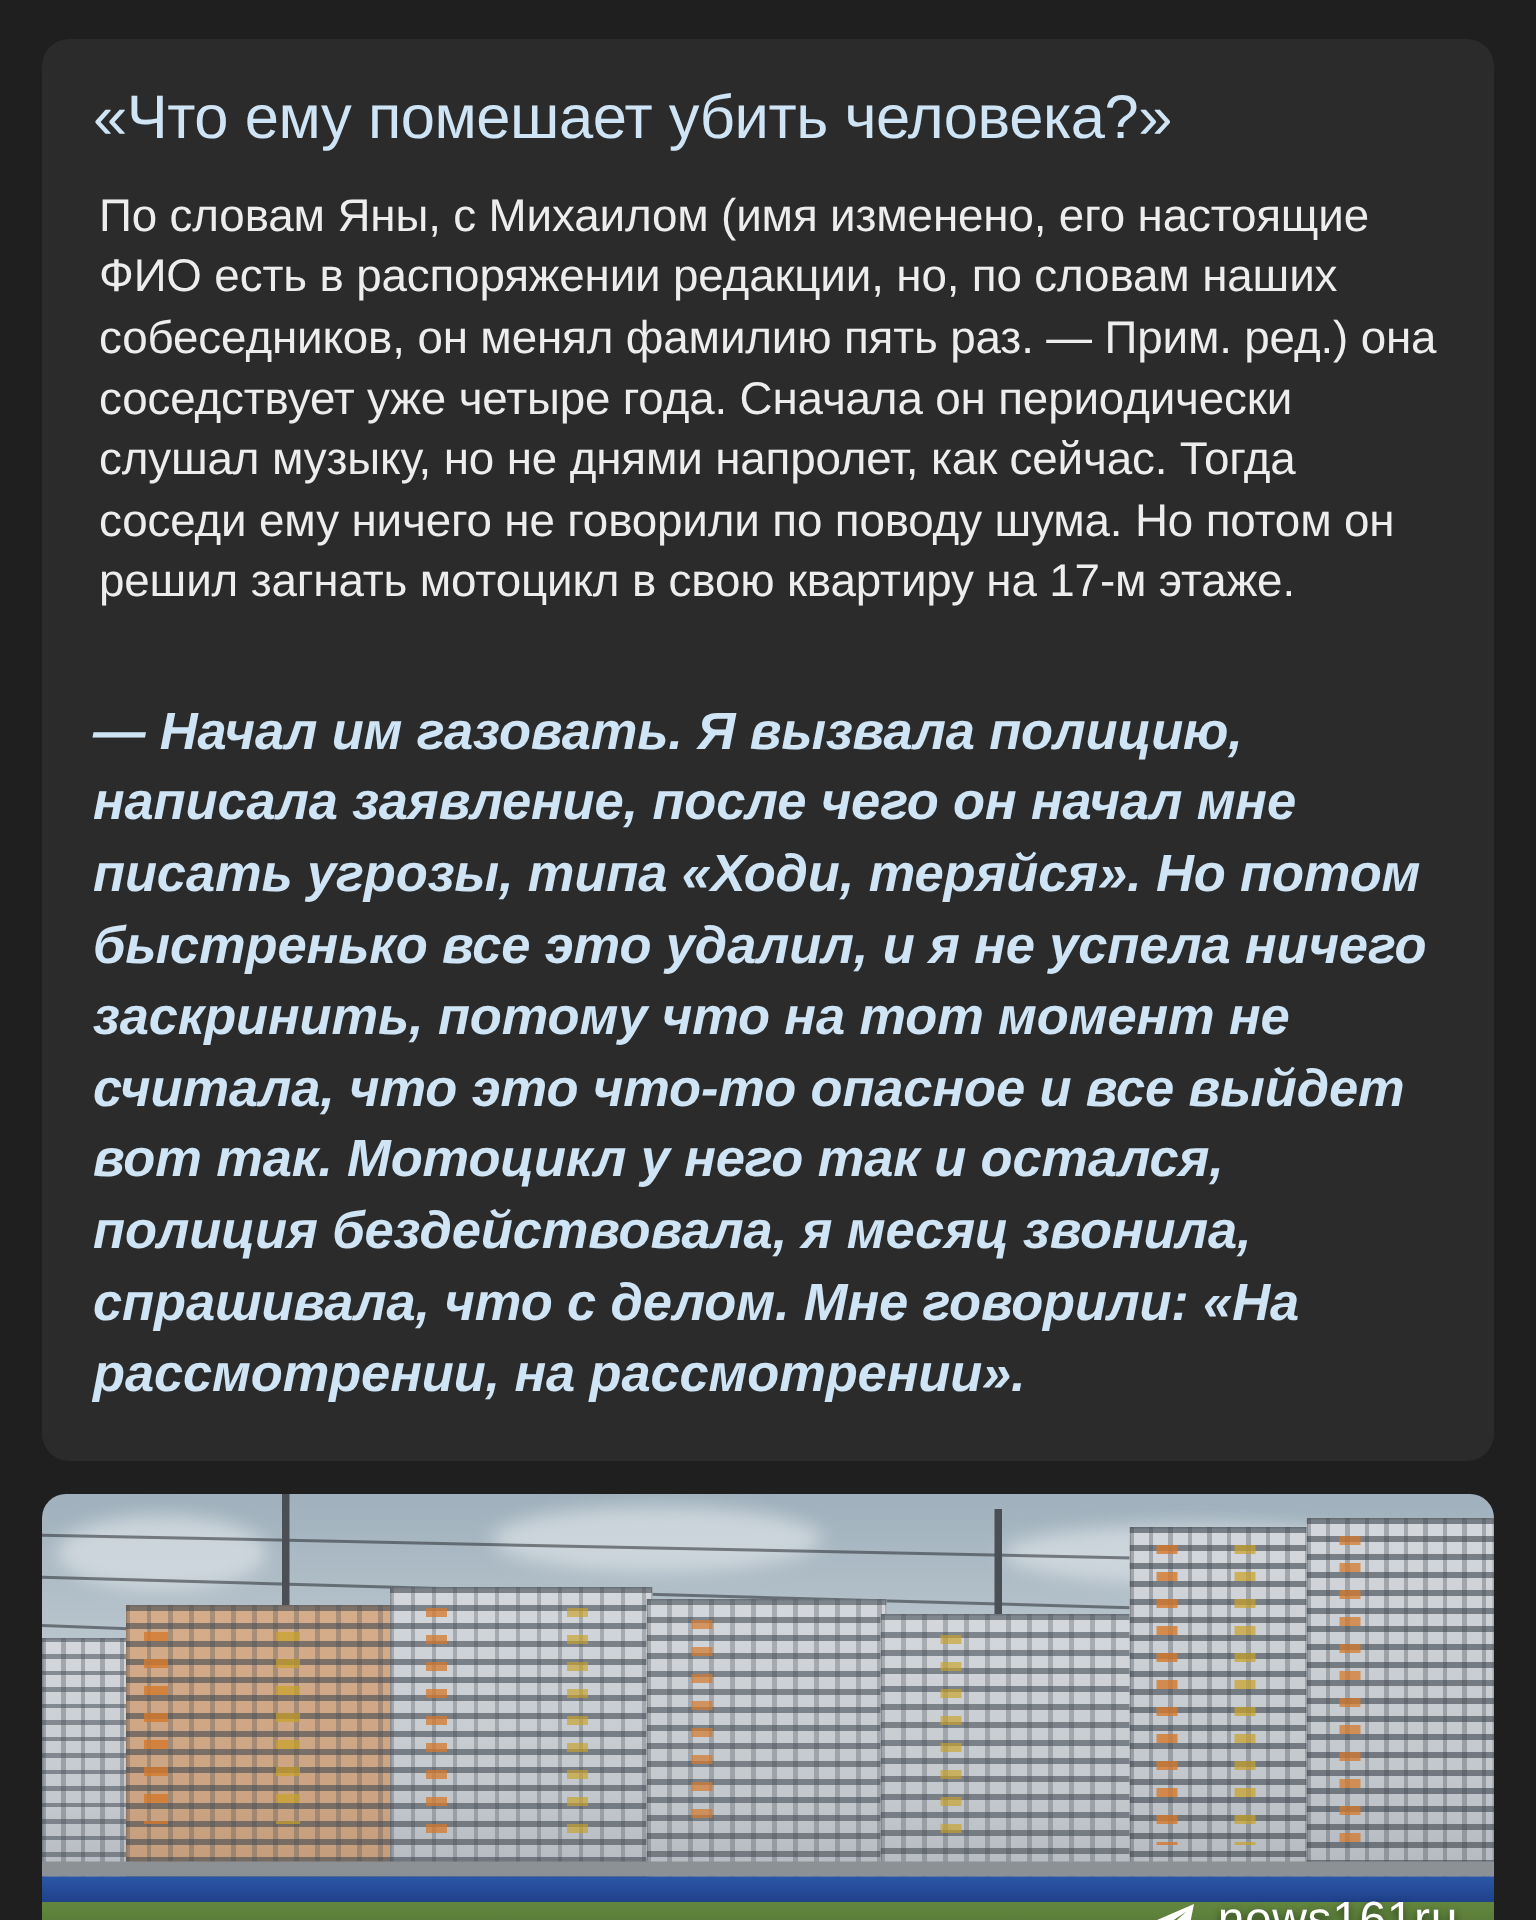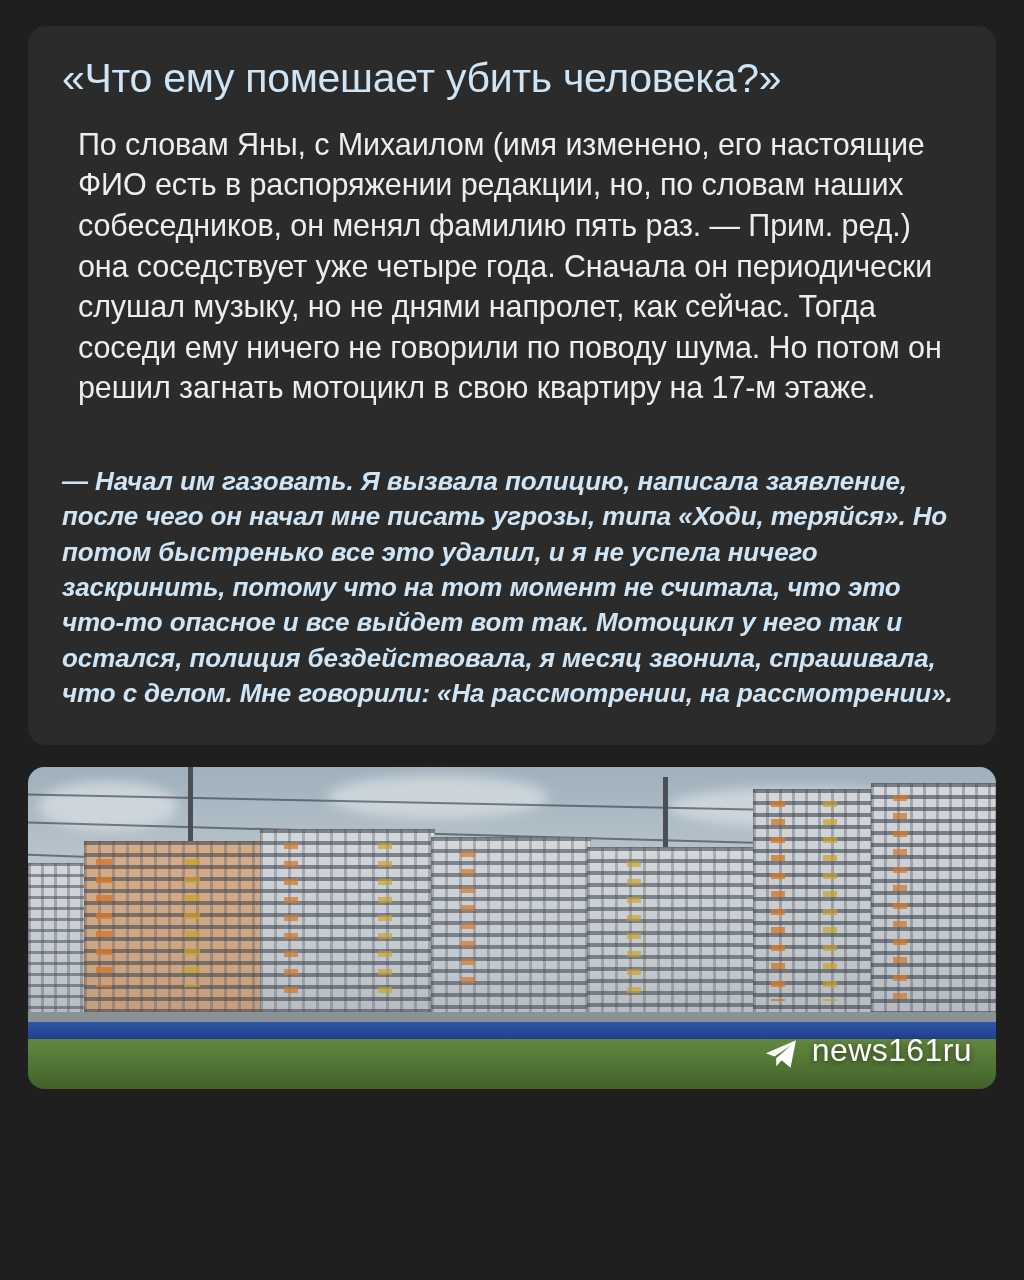--- a/index.html
+++ b/index.html
@@ -32,26 +32,26 @@
     font-size: 41px;
     line-height: 1.12;
     font-weight: normal;
     margin: 0 0 22px 0;
     letter-spacing: -0.3px;
   }
   .body-text {
     color: #ededed;
     font-size: 30.5px;
     line-height: 1.33;
-    margin: 16px;
+    margin: 4px;
     letter-spacing: -0.1px;
   }
   .quote {
     color: #cfe4f5;
-    font-size: 26px;
+    font-size: 35px;
     line-height: 1.36;
     font-weight: bold;
     font-style: italic;
     margin: 56px 0 0 0;
     letter-spacing: -0.1px;
   }
   .photo-wrap {
     position: relative;
     margin-top: 22px;
     border-radius: 16px;

